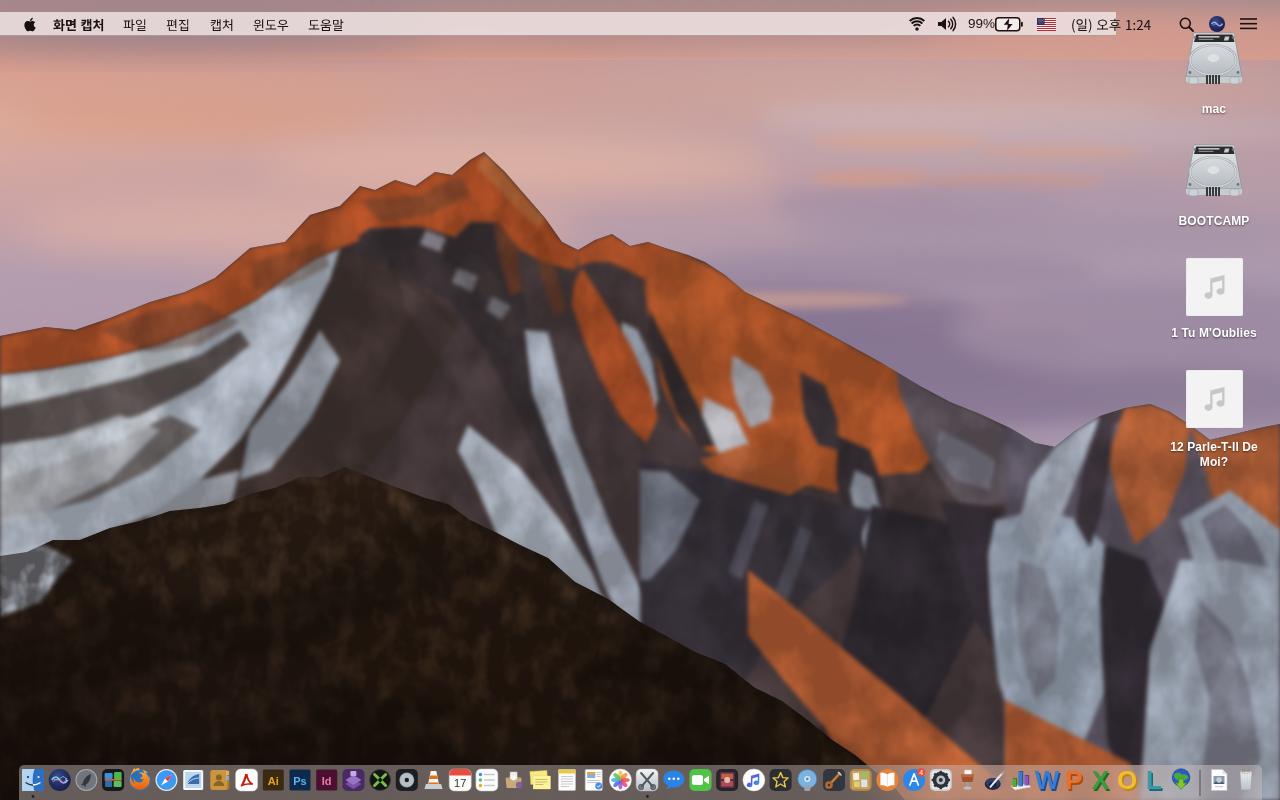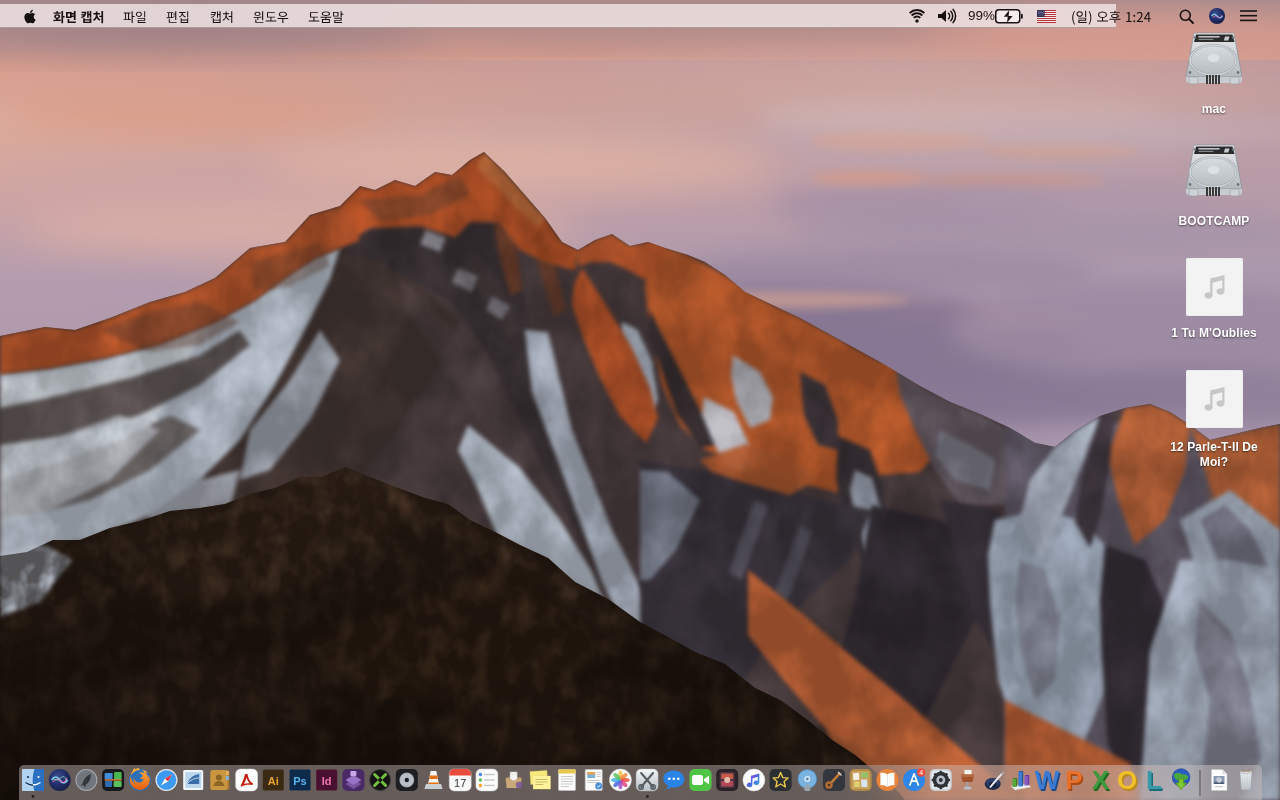--- a/index.html
+++ b/index.html
@@ -1,17 +1,17 @@
 <!DOCTYPE html>
 <html><head><meta charset="utf-8"><style>
 *{margin:0;padding:0;box-sizing:border-box}
 html,body{width:1280px;height:800px;overflow:hidden}
 body{font-family:"Liberation Sans",sans-serif;position:relative;background:#000}
 #wall{position:absolute;left:0;top:0;width:1280px;height:800px}
-#menubar{position:absolute;left:0;top:4px;width:1116px;height:24px;
+#menubar{position:absolute;left:0;top:12px;width:1116px;height:24px;
  background:rgba(238,228,228,.84);backdrop-filter:blur(18px);
  border-bottom:1px solid rgba(90,70,70,.4);z-index:30}
 #deskicons{position:absolute;left:0;top:0;width:1128px;height:800px;z-index:10}
 .dlabel{position:absolute;color:#fff;font-weight:bold;font-size:12px;text-align:center;
  text-shadow:0 1px 2px rgba(0,0,0,.55);letter-spacing:.1px;width:160px}
 #dockbg{position:absolute;left:19px;top:765px;width:1243px;height:35px;
  background:rgba(225,212,212,.40);backdrop-filter:blur(22px);
  border-radius:5px 5px 0 0;z-index:40}
 </style></head>
 <body>

